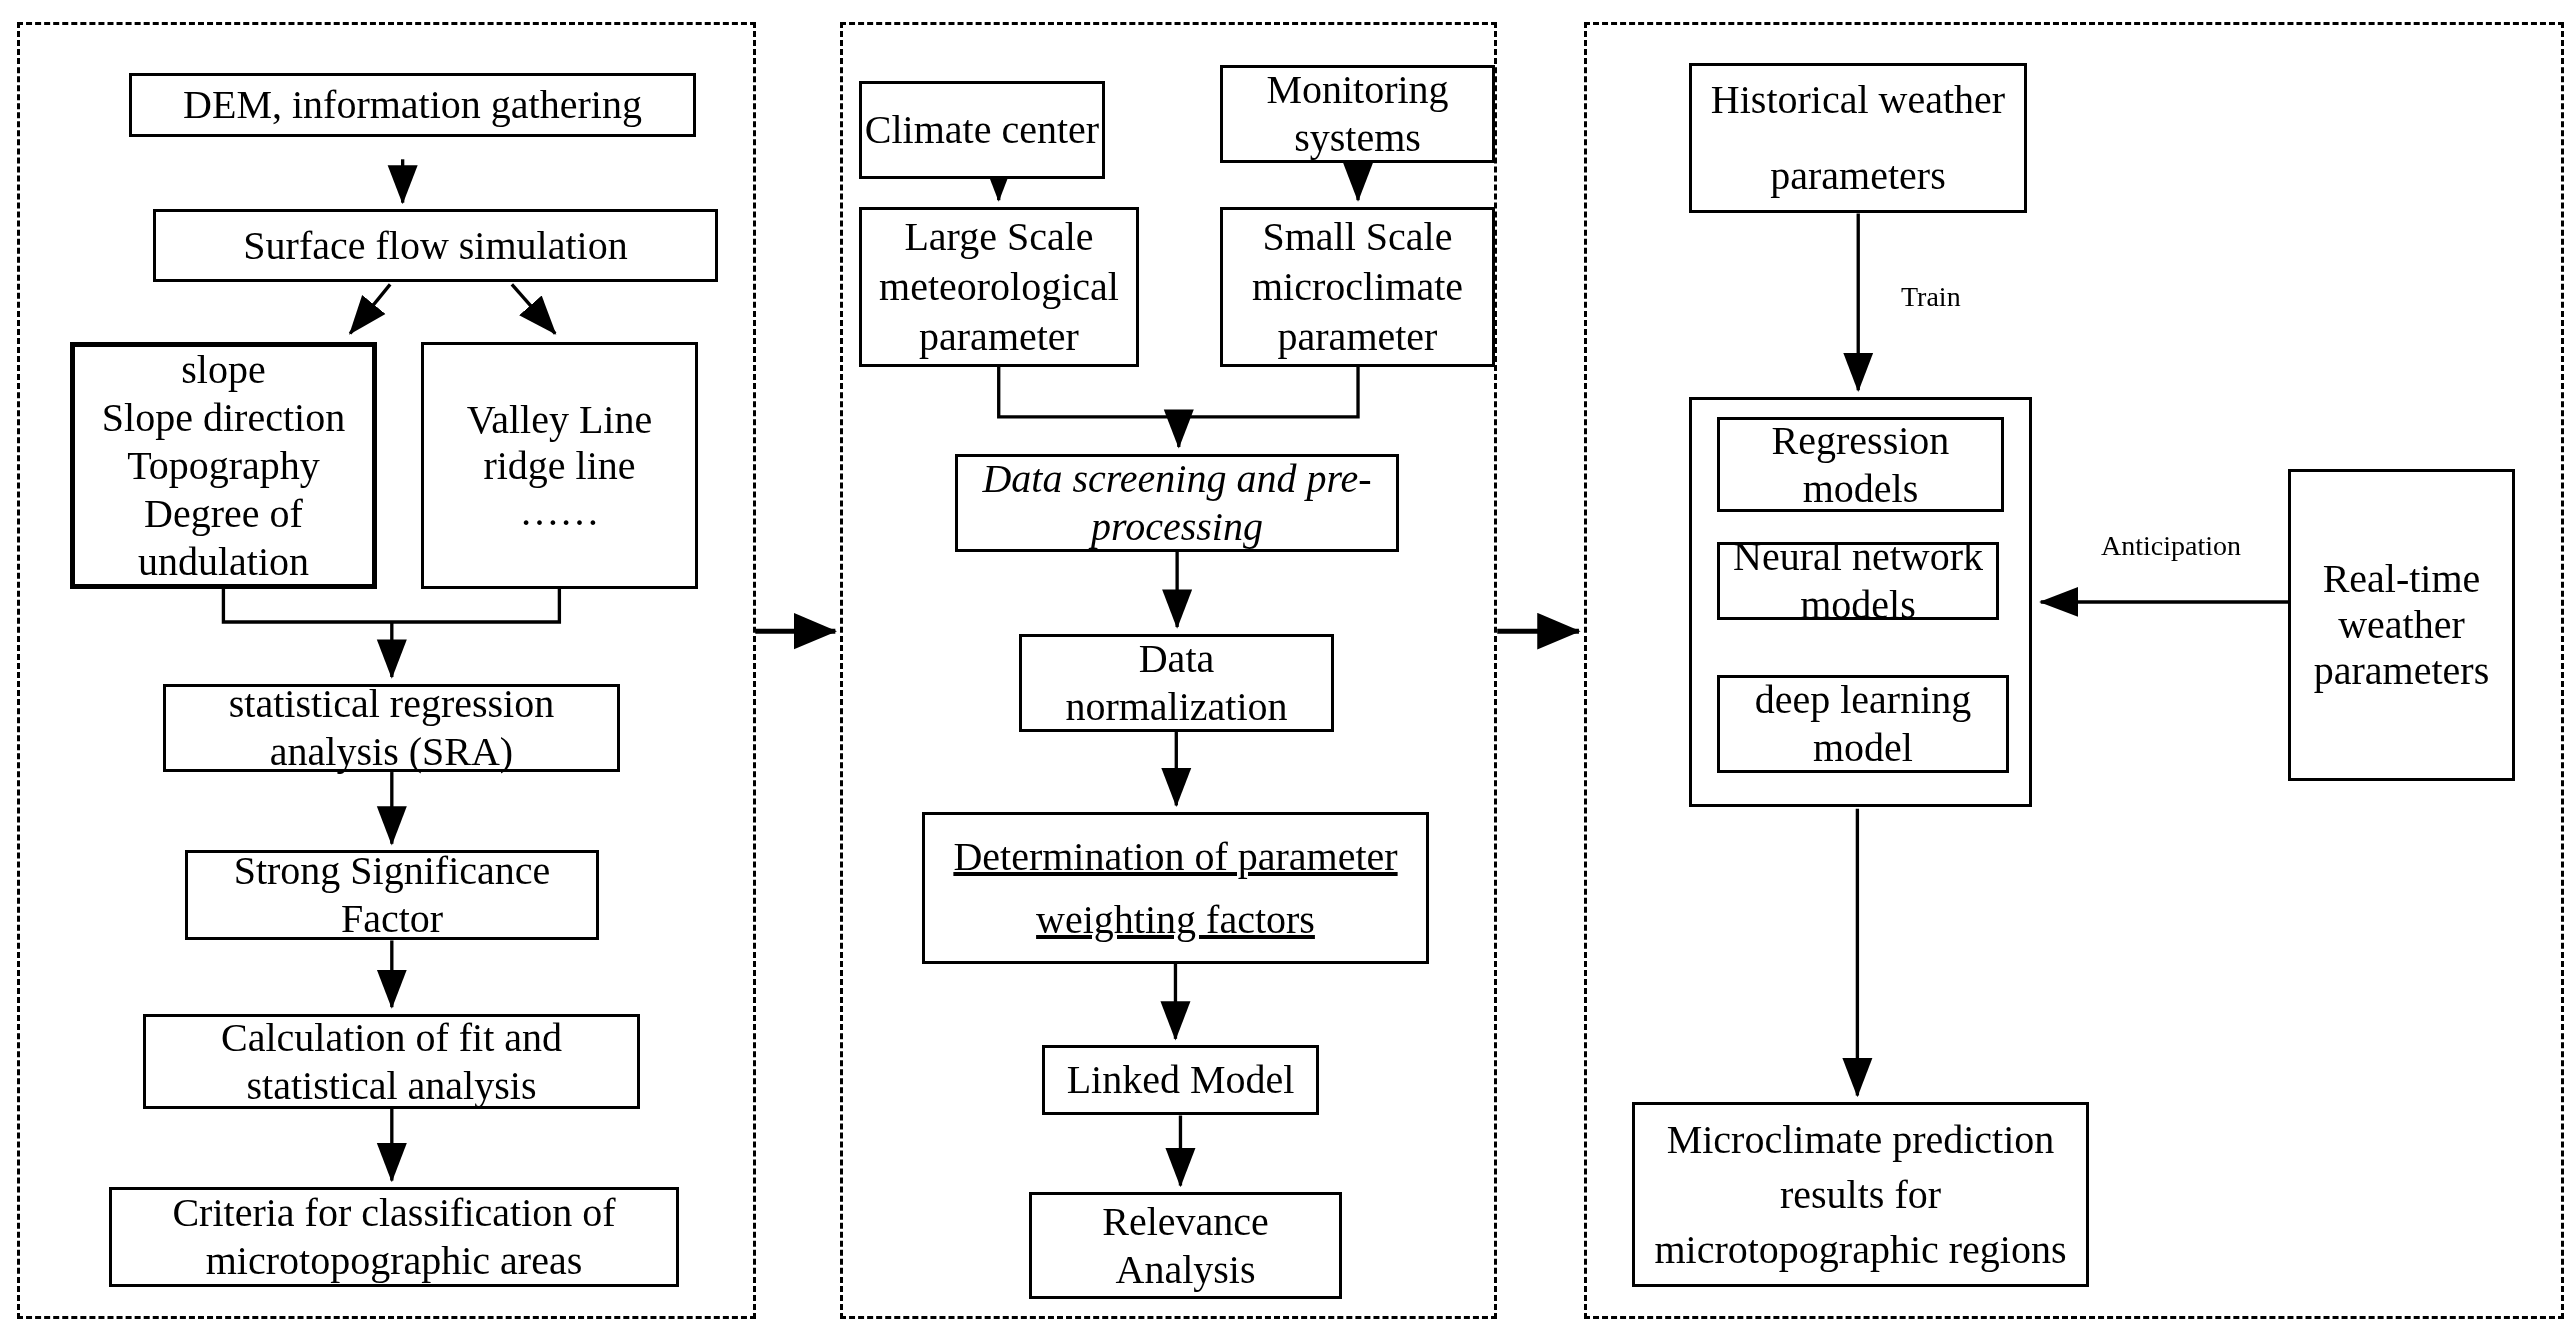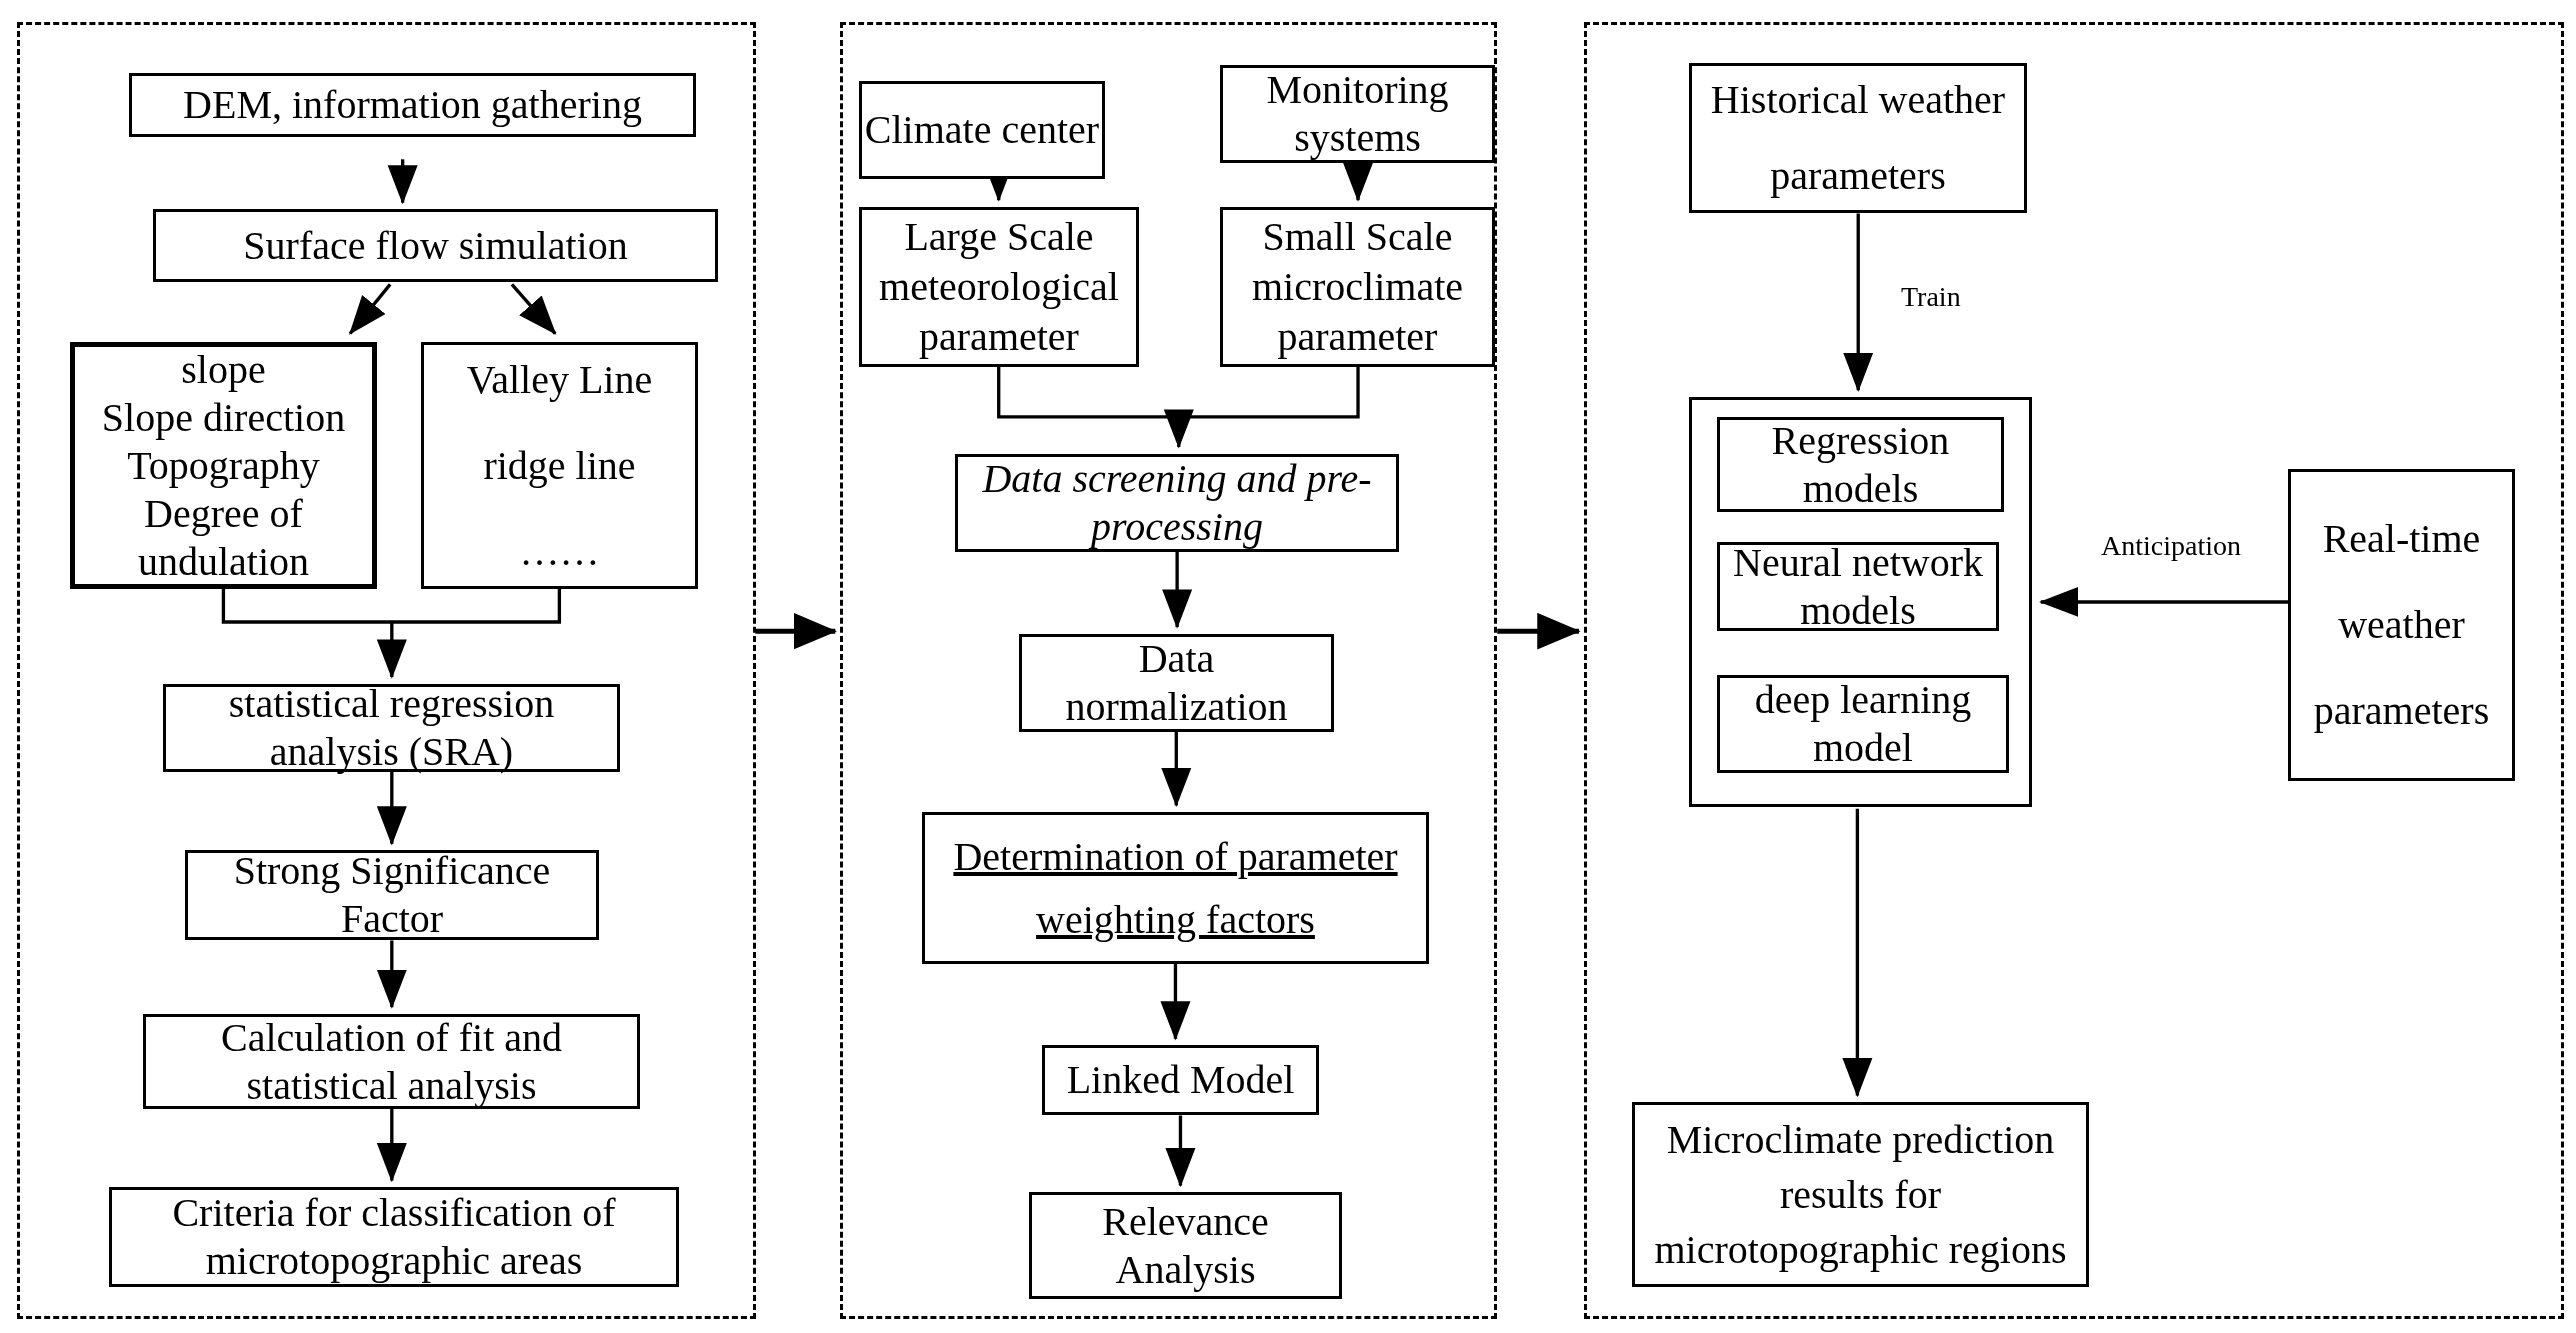--- a/index.html
+++ b/index.html
@@ -29,21 +29,21 @@
     text-align: center;
     white-space: pre-line;
     font-size: 40px;
     line-height: 48px;
   }
   .box.thick { border-width: 5px; }
   .lh60 { line-height: 50px; }
   .lh66 { line-height: 55px; }
   .lh70 { line-height: 76px; }
   .lh76 { line-height: 63px; }
-  .lh84 { line-height: 86px; }
+  .lh84 { line-height: 46px; }
   .float-label {
     position: absolute;
     font-size: 28px;
     line-height: 43px;
     text-align: center;
     white-space: nowrap;
   }
   svg.wires { position: absolute; left: 0; top: 0; }
 </style>
 </head>
@@ -149,21 +149,21 @@
   <div class="box lh70" style="left:1689px; top:63px; width:338px; height:150px;">Historical weather
 parameters</div>
 
   <div class="float-label" style="left:1901px; top:275px;">Train</div>
 
   <div class="box" style="left:1689px; top:397px; width:343px; height:410px;"></div>
 
   <div class="box" style="left:1717px; top:417px; width:287px; height:95px;">Regression
 models</div>
 
-  <div class="box" style="left:1717px; top:542px; width:282px; height:89px;">Neural network
+  <div class="box" style="left:1717px; top:542px; width:282px; height:78px;">Neural network
 models</div>
 
   <div class="box" style="left:1717px; top:675px; width:292px; height:98px;">deep learning
 model</div>
 
   <div class="float-label" style="left:2057px; top:524px; width:228px;">Anticipation</div>
 
   <div class="box lh84" style="left:2288px; top:469px; width:227px; height:312px;">Real-time
 weather
 parameters</div>

